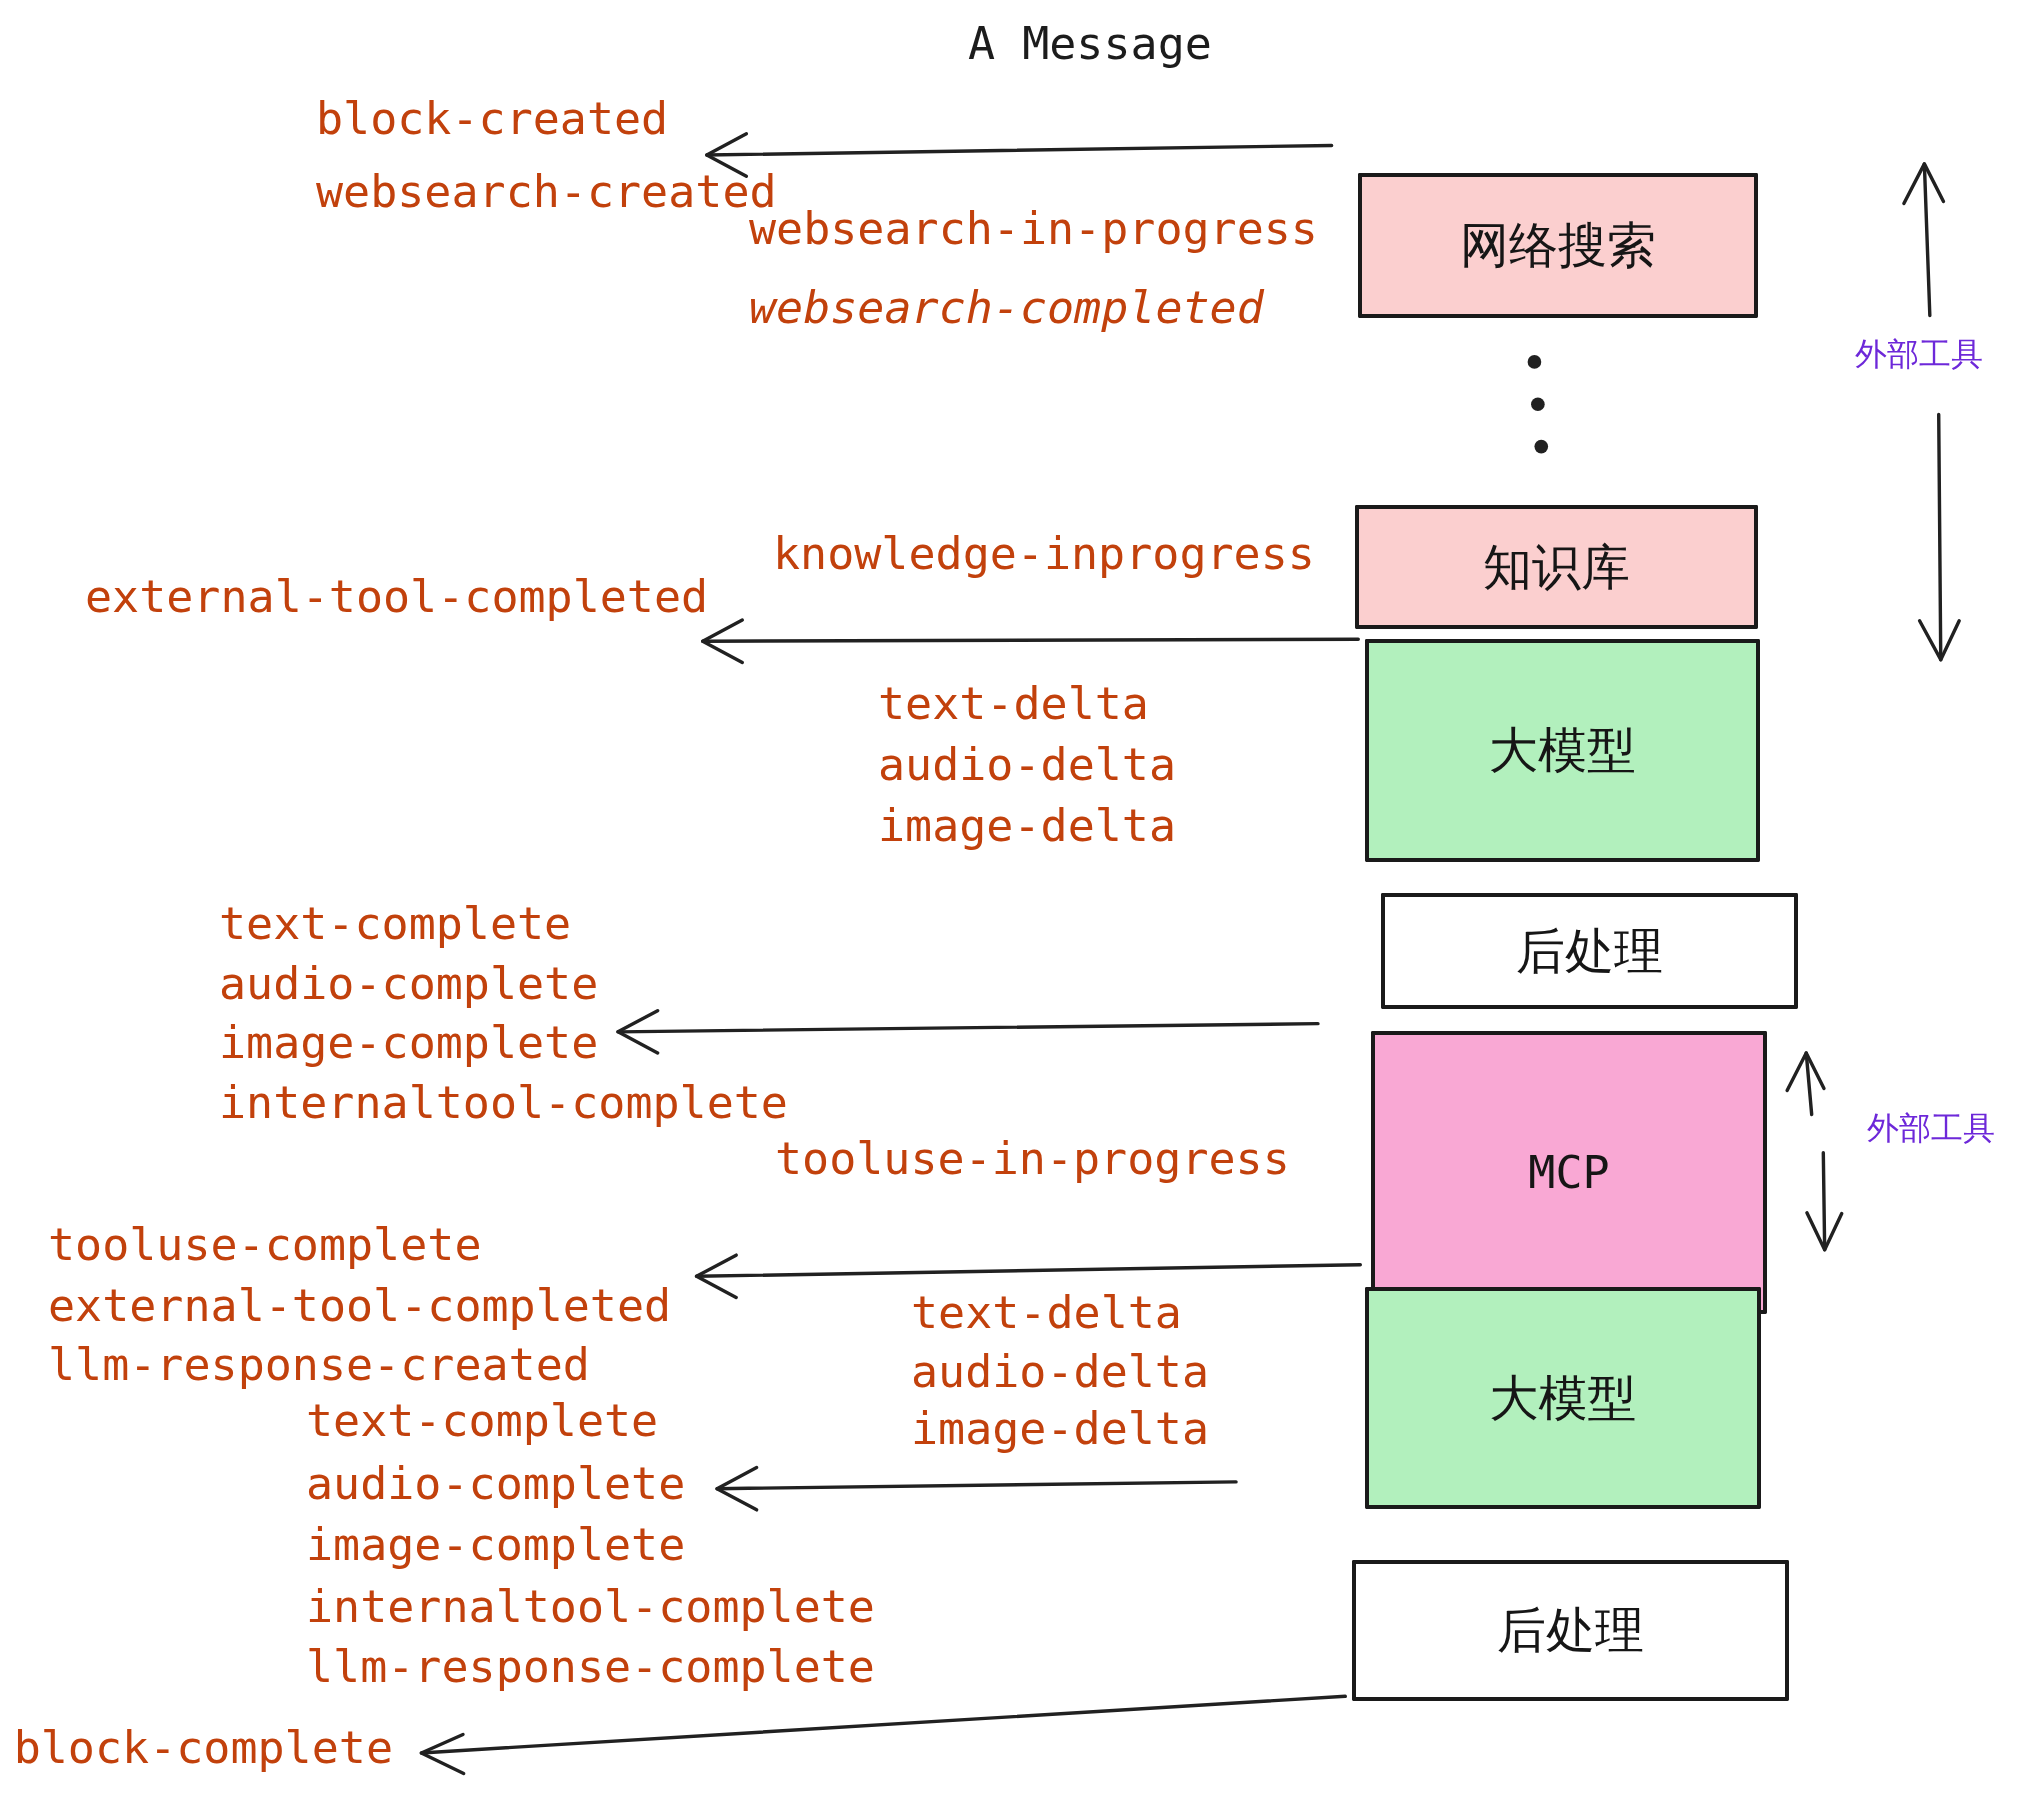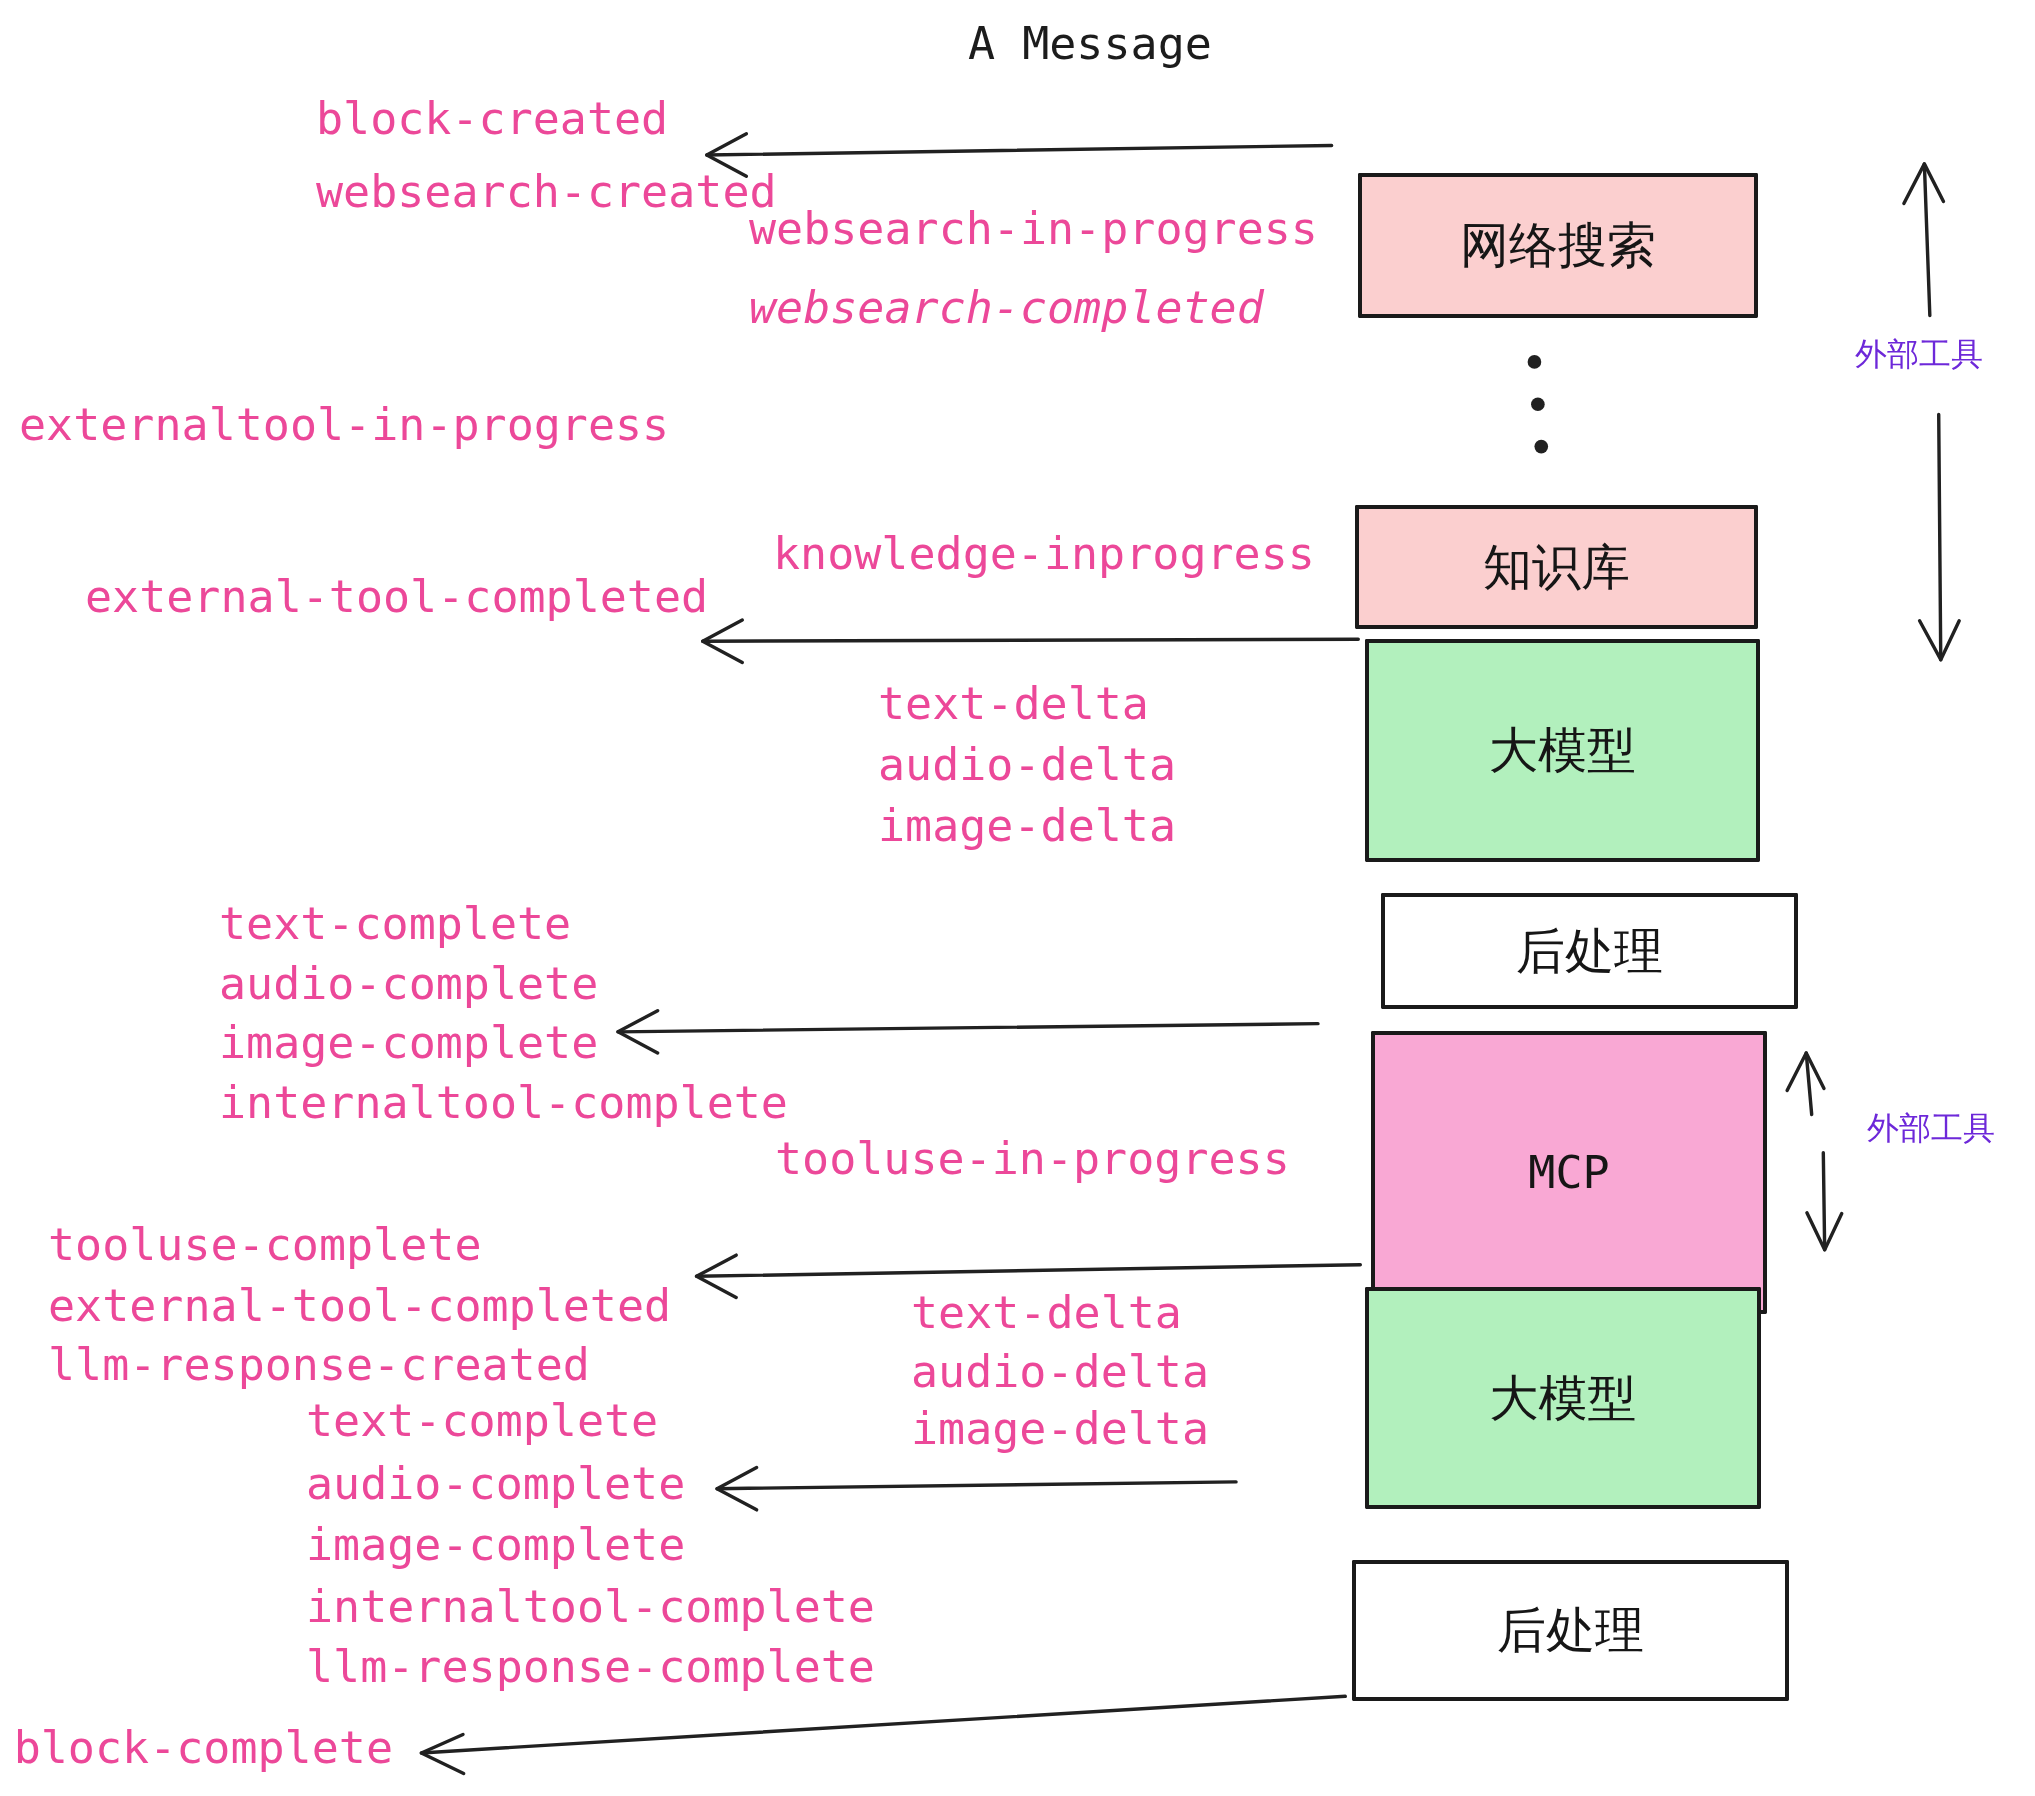--- a/index.html
+++ b/index.html
@@ -9,21 +9,21 @@
     background:#ffffff;
     font-family:"DejaVu Sans Mono", monospace;
     color:#1c1c1c;
     overflow:hidden;
   }
   .arrows{position:absolute;left:0;top:0;width:2035px;height:1796px;}
   .evt{
     position:absolute;
     font-size:45px;line-height:1;
     white-space:nowrap;
-    color:#ec4899;
+    color:#c2410c;
   }
   .title{
     position:absolute;
     font-size:45px;line-height:1;
     white-space:nowrap;
     color:#1c1c1c;
   }
   .box{
     position:absolute;
     box-sizing:border-box;
@@ -115,21 +115,20 @@
       <circle cx="2257" cy="654" r="10"></circle>
     </g>
   </svg>
 
   <div class="title" style="left:968px;top:20.5px;">A Message</div>
 
   <div class="evt" style="left:316px;top:96px;">block-created</div>
   <div class="evt" style="left:316px;top:169px;">websearch-created</div>
   <div class="evt" style="left:749px;top:206px;">websearch-in-progress</div>
   <div class="evt" style="left:749px;top:285px;font-style:italic;">websearch-completed</div>
-  <div class="evt" style="left:19px;top:402px;">externaltool-in-progress</div>
   <div class="evt" style="left:773px;top:531px;">knowledge-inprogress</div>
   <div class="evt" style="left:85px;top:574px;">external-tool-completed</div>
 
   <div class="evt" style="left:878px;top:681px;">text-delta</div>
   <div class="evt" style="left:878px;top:742px;">audio-delta</div>
   <div class="evt" style="left:878px;top:803px;">image-delta</div>
 
   <div class="evt" style="left:219px;top:901px;">text-complete</div>
   <div class="evt" style="left:219px;top:961px;">audio-complete</div>
   <div class="evt" style="left:219px;top:1020px;">image-complete</div>

